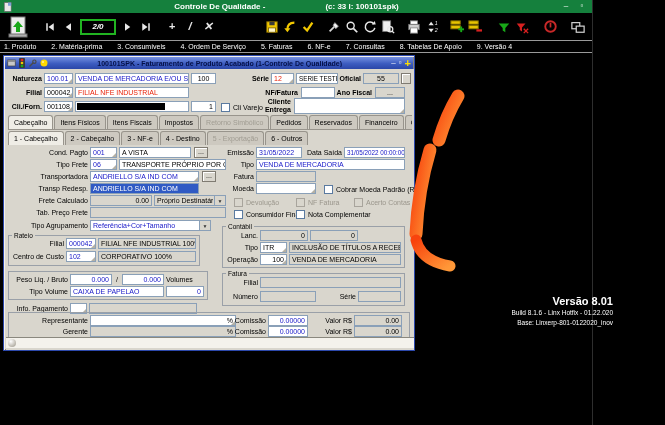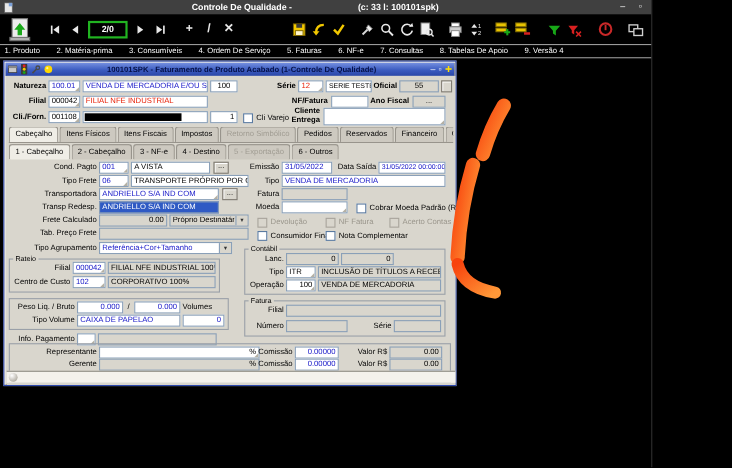--- a/index.html
+++ b/index.html
@@ -2,25 +2,25 @@
 <html><head>
 <meta charset="utf-8">
 <style>
   * { margin:0; padding:0; box-sizing:border-box; }
   html,body { width:665px; height:425px; background:#000; overflow:hidden;
     font-family:"Liberation Sans", sans-serif; }
   .desktop { position:relative; width:665px; height:425px; background:#000; }
 
   
   .app { position:absolute; left:0; top:0; width:593px; height:425px; background:#000; border-right:1px solid #2e2e2e; }
-  .titlebar { position:absolute; left:0; top:0; width:100%; height:13px; background:#404040; display:flex; align-items:center; }
+  .titlebar { position:absolute; left:0; top:0; width:100%; height:13px; background:#15803d; display:flex; align-items:center; }
   .titlebar .ttl { flex:1; display:flex; justify-content:center; gap:60px; color:#fff; font-size:8px; font-weight:bold; }
   .wbtn { width:12px; height:9px; margin-right:4px; color:#fff; font-size:8px; line-height:8px; text-align:center; }
 
-  .toolbar { position:absolute; left:0; top:13px; width:100%; height:28px; display:flex; align-items:center; border-bottom:1px solid #9a9a9a; }
+  .toolbar { position:absolute; left:0; top:13px; width:100%; height:28px; display:flex; align-items:center; border-bottom:1px solid #9a9a9a;font-style:italic; }
   .tbtn { display:flex; align-items:center; justify-content:center; height:24px; width:18px; }
   .bigbtn { width:30px; height:26px; margin-left:3px; }
   .recbox { width:36px; height:16px; border:2px solid #21b421; background:#000; color:#fff; font-size:8px; font-weight:bold;
     display:flex; align-items:center; justify-content:center; margin:0 3px; }
   .glyph { color:#e8e8e8; font-weight:bold; font-size:11px; line-height:11px; }
 
   .menubar { position:absolute; left:0; top:41px; width:100%; height:12px; display:flex; gap:15px; align-items:center;
     padding-left:4px; border-bottom:1px solid #9a9a9a; }
   .mitem { color:#fff; font-size:7px; white-space:nowrap; }
 
@@ -531,13 +531,18 @@
           <stop offset="0" stop-color="#f8430d"></stop>
             <stop offset="1" stop-color="#ff9838"></stop>
         </linearGradient>
       </defs>
       <path d="M58 8 Q46 28 39 52" fill="none" stroke="url(#fg)" stroke-width="13" stroke-linecap="round"></path>
       <path d="M30 62 Q18 102 16 146" fill="none" stroke="url(#fg)" stroke-width="13" stroke-linecap="round"></path>
       <path d="M16 152 Q21 173 50 178" fill="none" stroke="url(#fg)" stroke-width="11" stroke-linecap="round"></path>
     </svg>
   </div>
 
+  <div class="version">
+    <div class="v1">Versão  8.01</div>
+    <div class="v2">Build 8.1.6 - Linx Hotfix - 01.22.020</div>
+    <div class="v3">Base: Linxerp-801-0122020_inov</div>
+  </div>
 </div>
 
 </body></html>

